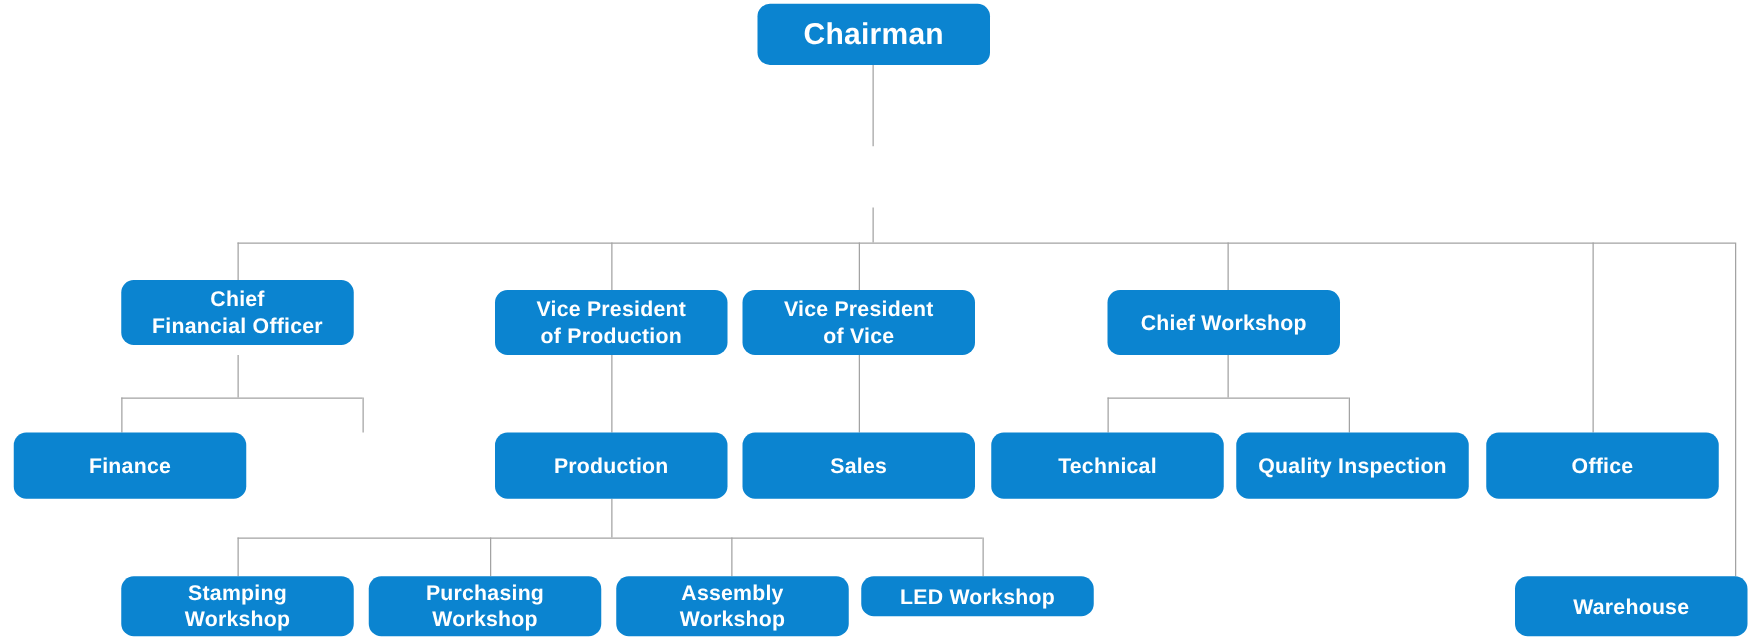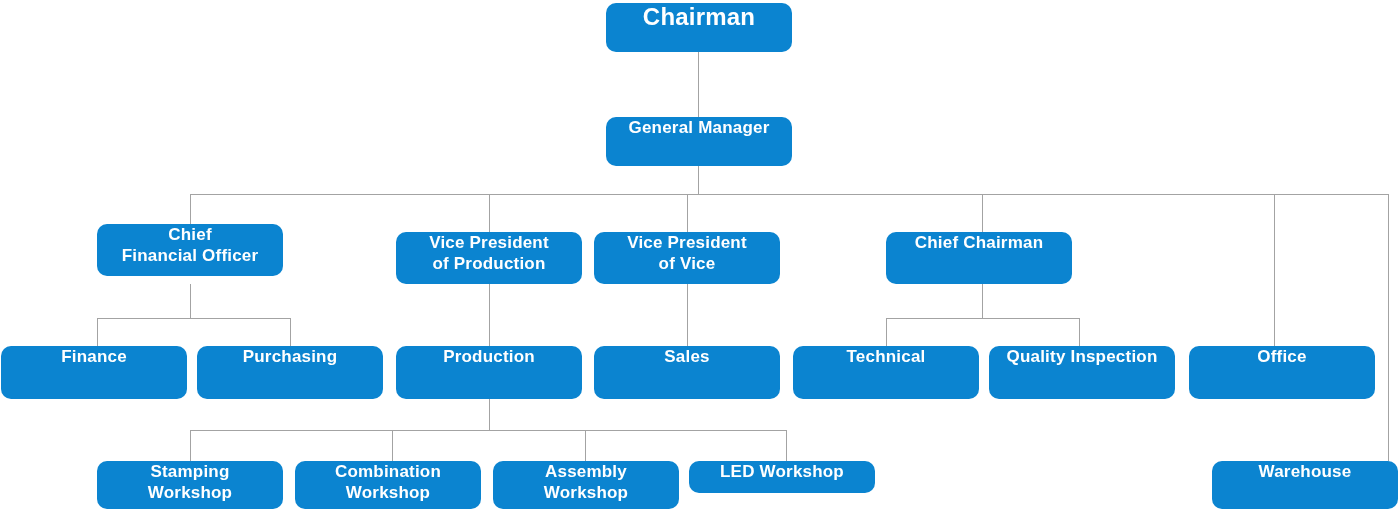--- a/index.html
+++ b/index.html
@@ -9,21 +9,21 @@
     background:var(--background,#ffffff);
     font-family:"Liberation Sans","DejaVu Sans",sans-serif;
     overflow:hidden;
   }
   .node{
     position:absolute;
     background:var(--node-fill,#0b84d0);
     color:var(--node-text,#ffffff);
     border-radius:10px;
     display:flex;flex-direction:column;
-    align-items:center;
+    align-items:center;justify-content:center;
     text-align:center;
     font-weight:bold;
     font-size:17px;line-height:21px;
     letter-spacing:0.2px;
   }
   .node.big{font-size:24px;line-height:28px;}
   .nl{display:block;}
   .line{position:absolute;background:var(--connector,#a3a3a3);}
   .line.v{width:1px;}
   .line.h{height:1px;}
@@ -60,45 +60,39 @@
   <div class="line h" style="left:190px;top:430px;width:596px"></div>
   <div class="line v" style="left:190px;top:430px;height:31px"></div>
   <div class="line v" style="left:392px;top:430px;height:31px"></div>
   <div class="line v" style="left:585px;top:430px;height:31px"></div>
   <div class="line v" style="left:786px;top:430px;height:31px"></div>
 
   <div class="node big" style="left:606px;top:3px;width:186px;height:49px">
     <span class="nl">Chairman</span>
   </div>
 
-  <div class="node" style="left:606px;top:117px;width:186px;height:49px">
-    <span class="nl">General Manager</span>
-  </div>
 
   <div class="node" style="left:97px;top:224px;width:186px;height:52px">
     <span class="nl">Chief</span>
     <span class="nl">Financial Officer</span>
   </div>
   <div class="node" style="left:396px;top:232px;width:186px;height:52px">
     <span class="nl">Vice President</span>
     <span class="nl">of Production</span>
   </div>
   <div class="node" style="left:594px;top:232px;width:186px;height:52px">
     <span class="nl">Vice President</span>
     <span class="nl">of Vice</span>
   </div>
   <div class="node" style="left:886px;top:232px;width:186px;height:52px">
-    <span class="nl">Chief Chairman</span>
+    <span class="nl">Chief Workshop</span>
   </div>
 
-  <div class="node" style="left:1px;top:346px;width:186px;height:53px">
+  <div class="node" style="left:11px;top:346px;width:186px;height:53px">
     <span class="nl">Finance</span>
-  </div>
-  <div class="node" style="left:197px;top:346px;width:186px;height:53px">
-    <span class="nl">Purchasing</span>
   </div>
   <div class="node" style="left:396px;top:346px;width:186px;height:53px">
     <span class="nl">Production</span>
   </div>
   <div class="node" style="left:594px;top:346px;width:186px;height:53px">
     <span class="nl">Sales</span>
   </div>
   <div class="node" style="left:793px;top:346px;width:186px;height:53px">
     <span class="nl">Technical</span>
   </div>
@@ -107,21 +101,21 @@
   </div>
   <div class="node" style="left:1189px;top:346px;width:186px;height:53px">
     <span class="nl">Office</span>
   </div>
 
   <div class="node" style="left:97px;top:461px;width:186px;height:48px">
     <span class="nl">Stamping</span>
     <span class="nl">Workshop</span>
   </div>
   <div class="node" style="left:295px;top:461px;width:186px;height:48px">
-    <span class="nl">Combination</span>
+    <span class="nl">Purchasing</span>
     <span class="nl">Workshop</span>
   </div>
   <div class="node" style="left:493px;top:461px;width:186px;height:48px">
     <span class="nl">Assembly</span>
     <span class="nl">Workshop</span>
   </div>
   <div class="node" style="left:689px;top:461px;width:186px;height:32px">
     <span class="nl">LED Workshop</span>
   </div>
   <div class="node" style="left:1212px;top:461px;width:186px;height:48px">

